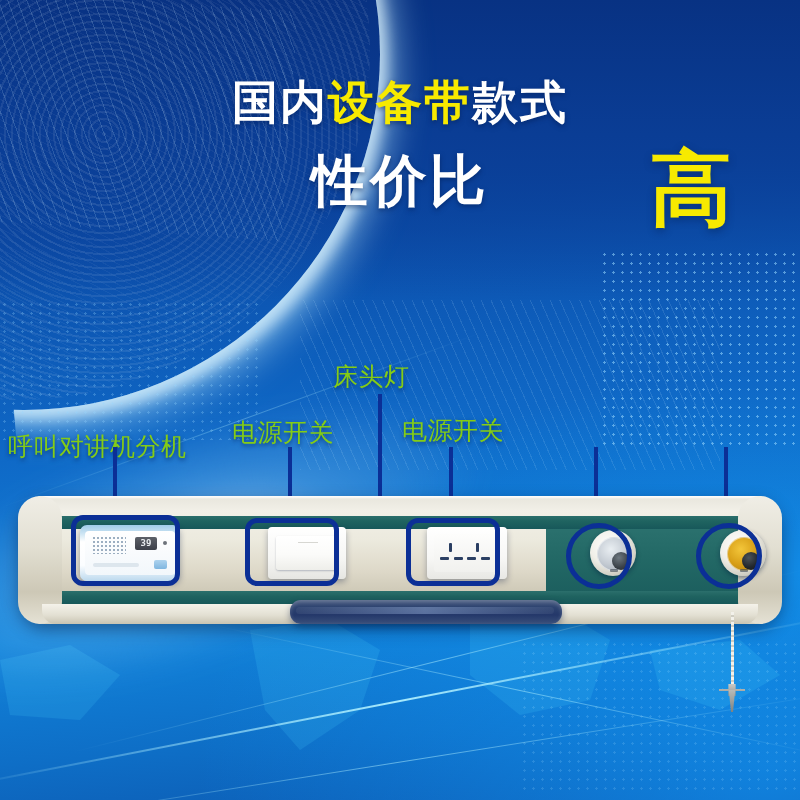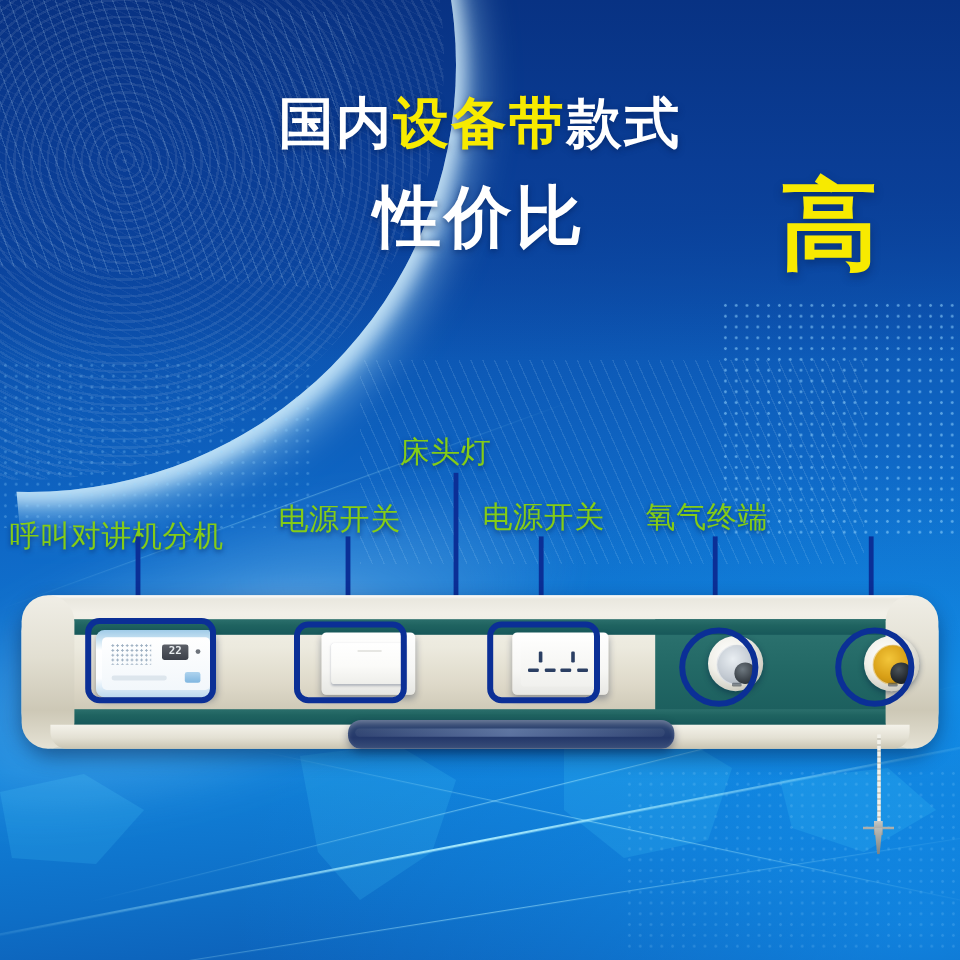--- a/index.html
+++ b/index.html
@@ -198,21 +198,20 @@
       <span>国内</span><span class="hl">设备带</span><span>款式</span>
     </div>
     <div class="line2">性价比</div>
   </div>
   <div class="big-gao">高</div>
 
   <div class="callout-label" style="left:8px;top:430px;">呼叫对讲机分机</div>
   <div class="callout-label" style="left:232px;top:416px;">电源开关</div>
   <div class="callout-label" style="left:333px;top:360px;">床头灯</div>
   <div class="callout-label" style="left:402px;top:414px;">电源开关</div>
-  <div class="callout-label" style="left:538px;top:414px;">氧气终端</div>
 
   <div class="leader" style="left:113px;top:447px;height:68px;"></div>
   <div class="leader" style="left:288px;top:447px;height:68px;"></div>
   <div class="leader" style="left:378px;top:394px;height:214px;"></div>
   <div class="leader" style="left:449px;top:447px;height:68px;"></div>
   <div class="leader" style="left:594px;top:447px;height:82px;"></div>
   <div class="leader" style="left:724px;top:447px;height:82px;"></div>
 
   <div class="device">
     <div class="dev-body"></div>
@@ -221,21 +220,21 @@
     <div class="stripe bot"></div>
     <div class="stripe-wrapL" style="top:20px;"></div>
     <div class="stripe-wrapL" style="top:95px;"></div>
     <div class="endcap l"></div>
     <div class="endcap r"></div>
     <div class="dev-lip"></div>
 
     <div class="intercom">
       <div class="ic-face">
         <div class="ic-grille"></div>
-        <div class="ic-screen">22</div>
+        <div class="ic-screen">39</div>
         <div class="ic-led"></div>
         <div class="ic-slot"></div>
         <div class="ic-btn"></div>
       </div>
     </div>
 
     <div class="switchplate">
       <div class="rocker">
         <div class="rocker-line"></div>
       </div>

